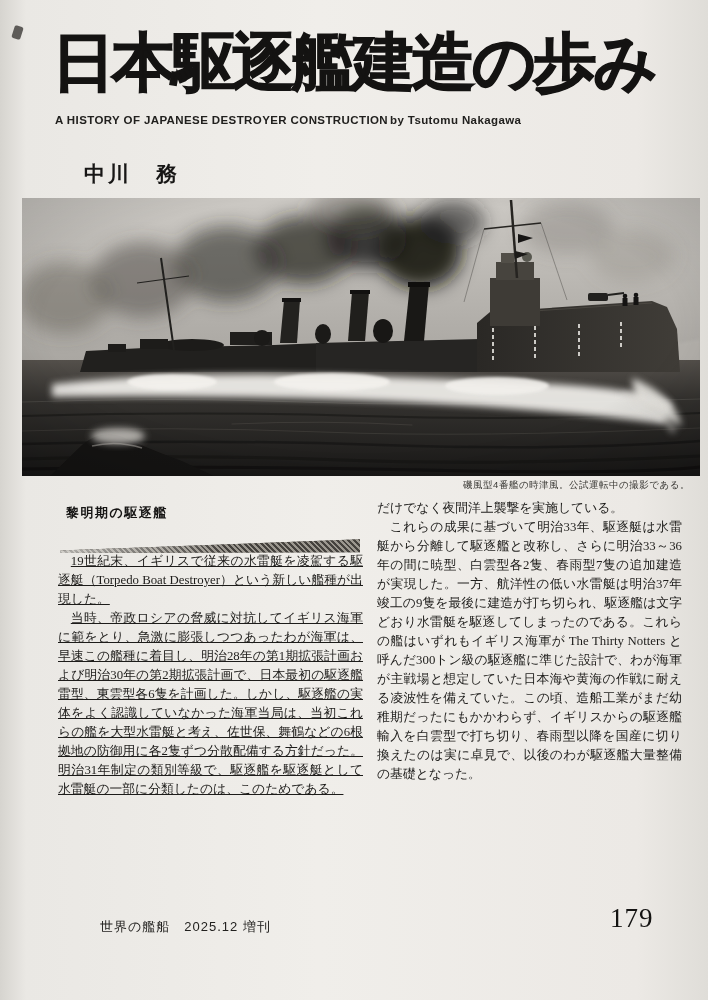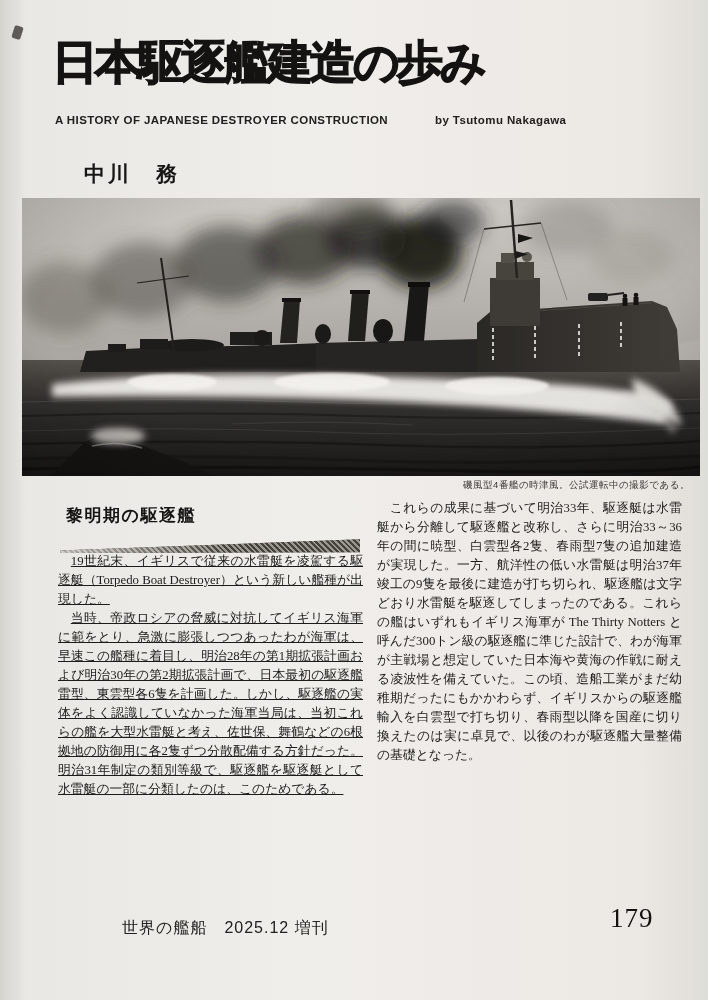--- a/index.html
+++ b/index.html
@@ -7,66 +7,66 @@
     position:relative;width:708px;height:1000px;margin:0 auto;overflow:hidden;
     background:
       linear-gradient(90deg,#d6d4cf 0px,#eae8e4 26px,#f0eeea 45%,#ece9e5 90%,#dfddd8 100%);
     font-family:"Liberation Serif",serif;
     color:#1b1a18;
   }
   .speck{position:absolute;left:13px;top:26px;width:9px;height:13px;background:#3c3a37;transform:rotate(18deg);border-radius:2px;opacity:.8;}
   .title{
     position:absolute;left:52px;top:22px;width:640px;height:84px;
     font-family:"Liberation Sans",sans-serif;font-weight:900;
-    font-size:46px;line-height:80px;letter-spacing:-3px;color:#141312;
+    font-size:63px;line-height:80px;letter-spacing:-3px;color:#141312;
     -webkit-text-stroke:1.3px #141312;white-space:nowrap;
   }
   .subtitle-row{position:absolute;left:55px;top:114px;width:600px;height:18px;
     font-family:"Liberation Sans",sans-serif;font-weight:700;font-size:11.5px;color:#21201e;letter-spacing:.4px;text-align:center;}
   .subtitle-en{position:absolute;left:0;top:0;}
-  .byline-en{position:absolute;left:335px;top:0;margin-left:45px;}
+  .byline-en{position:absolute;left:335px;top:0;}
   .author{
     position:absolute;left:84px;top:160px;
     font-family:Liberation Serif, serif;font-weight:700;
     font-size:21px;letter-spacing:3px;color:#171615;
   }
   .photo{
     position:absolute;left:22px;top:198px;width:678px;height:278px;
     background:#b9b6b1;overflow:hidden;
   }
   .photo svg{display:block;width:100%;height:100%;}
   .caption{
     position:absolute;left:360px;top:479px;width:330px;
     text-align:right;font-size:9.5px;color:#3a3935;letter-spacing:.5px;
     font-family:"Liberation Sans",sans-serif;
   }
   .section-heading{
     position:absolute;left:66px;top:504px;
     font-family:Liberation Sans, sans-serif;font-weight:900;
-    font-size:17px;letter-spacing:1.5px;color:#161514;
+    font-size:13px;letter-spacing:1.5px;color:#161514;
   }
   .wedge{
     position:absolute;left:60px;top:538px;width:300px;height:15px;
     clip-path:polygon(0 84%,100% 8%,100% 95%,0 100%);
     background:
       linear-gradient(90deg,rgba(238,236,232,.65),rgba(238,236,232,0) 55%),
       repeating-linear-gradient(45deg,#45423e 0 2px,#9b978f 2px 4px),
       repeating-linear-gradient(-45deg,#55524c 0 3px,#8a867f 3px 6px);
   }
   .col{
     position:absolute;width:305px;
     font-size:12.8px;line-height:19px;text-align:justify;color:#1d1c1a;
   }
   .col p{margin:0;text-indent:1em;}
   .col p.noindent{text-indent:0;}
   .col-left{left:58px;top:552px;text-decoration:underline;}
   .col-right{left:377px;top:499px;}
   .footer{
     position:absolute;left:100px;top:918px;
-    font-family:"Liberation Sans",sans-serif;font-size:16px;letter-spacing:1px;color:#22211f;margin-left:22px;
+    font-family:"Liberation Sans",sans-serif;font-size:13px;letter-spacing:1px;color:#22211f;
   }
   .page-number{
     position:absolute;left:610px;top:903px;
     font-family:"Liberation Serif",serif;font-size:27px;color:#141312;letter-spacing:1px;
   }
 </style>
 </head>
 <body>
 
 <div class="page">
@@ -231,19 +231,20 @@
 
   <div class="section-heading">黎明期の駆逐艦</div>
   <div class="wedge"></div>
 
   <div class="col col-left">
     <p>19世紀末、イギリスで従来の水雷艇を凌駕する駆逐艇（Torpedo Boat Destroyer）という新しい艦種が出現した。</p>
     <p>当時、帝政ロシアの脅威に対抗してイギリス海軍に範をとり、急激に膨張しつつあったわが海軍は、早速この艦種に着目し、明治28年の第1期拡張計画および明治30年の第2期拡張計画で、日本最初の駆逐艦雷型、東雲型各6隻を計画した。しかし、駆逐艦の実体をよく認識していなかった海軍当局は、当初これらの艦を大型水雷艇と考え、佐世保、舞鶴などの6根拠地の防御用に各2隻ずつ分散配備する方針だった。明治31年制定の類別等級で、駆逐艦を駆逐艇として水雷艇の一部に分類したのは、このためである。</p>
   </div>
 
   <div class="col col-right">
+    <p class="noindent">だけでなく夜間洋上襲撃を実施している。</p>
     <p>これらの成果に基づいて明治33年、駆逐艇は水雷艇から分離して駆逐艦と改称し、さらに明治33～36年の間に暁型、白雲型各2隻、春雨型7隻の追加建造が実現した。一方、航洋性の低い水雷艇は明治37年竣工の9隻を最後に建造が打ち切られ、駆逐艦は文字どおり水雷艇を駆逐してしまったのである。これらの艦はいずれもイギリス海軍が The Thirty Notters と呼んだ300トン級の駆逐艦に準じた設計で、わが海軍が主戦場と想定していた日本海や黄海の作戦に耐える凌波性を備えていた。この頃、造船工業がまだ幼稚期だったにもかかわらず、イギリスからの駆逐艦輸入を白雲型で打ち切り、春雨型以降を国産に切り換えたのは実に卓見で、以後のわが駆逐艦大量整備の基礎となった。</p>
   </div>
 
   <div class="footer">世界の艦船　2025.12 増刊</div>
   <div class="page-number">179</div>
 
 </div>
 
 </body></html>

